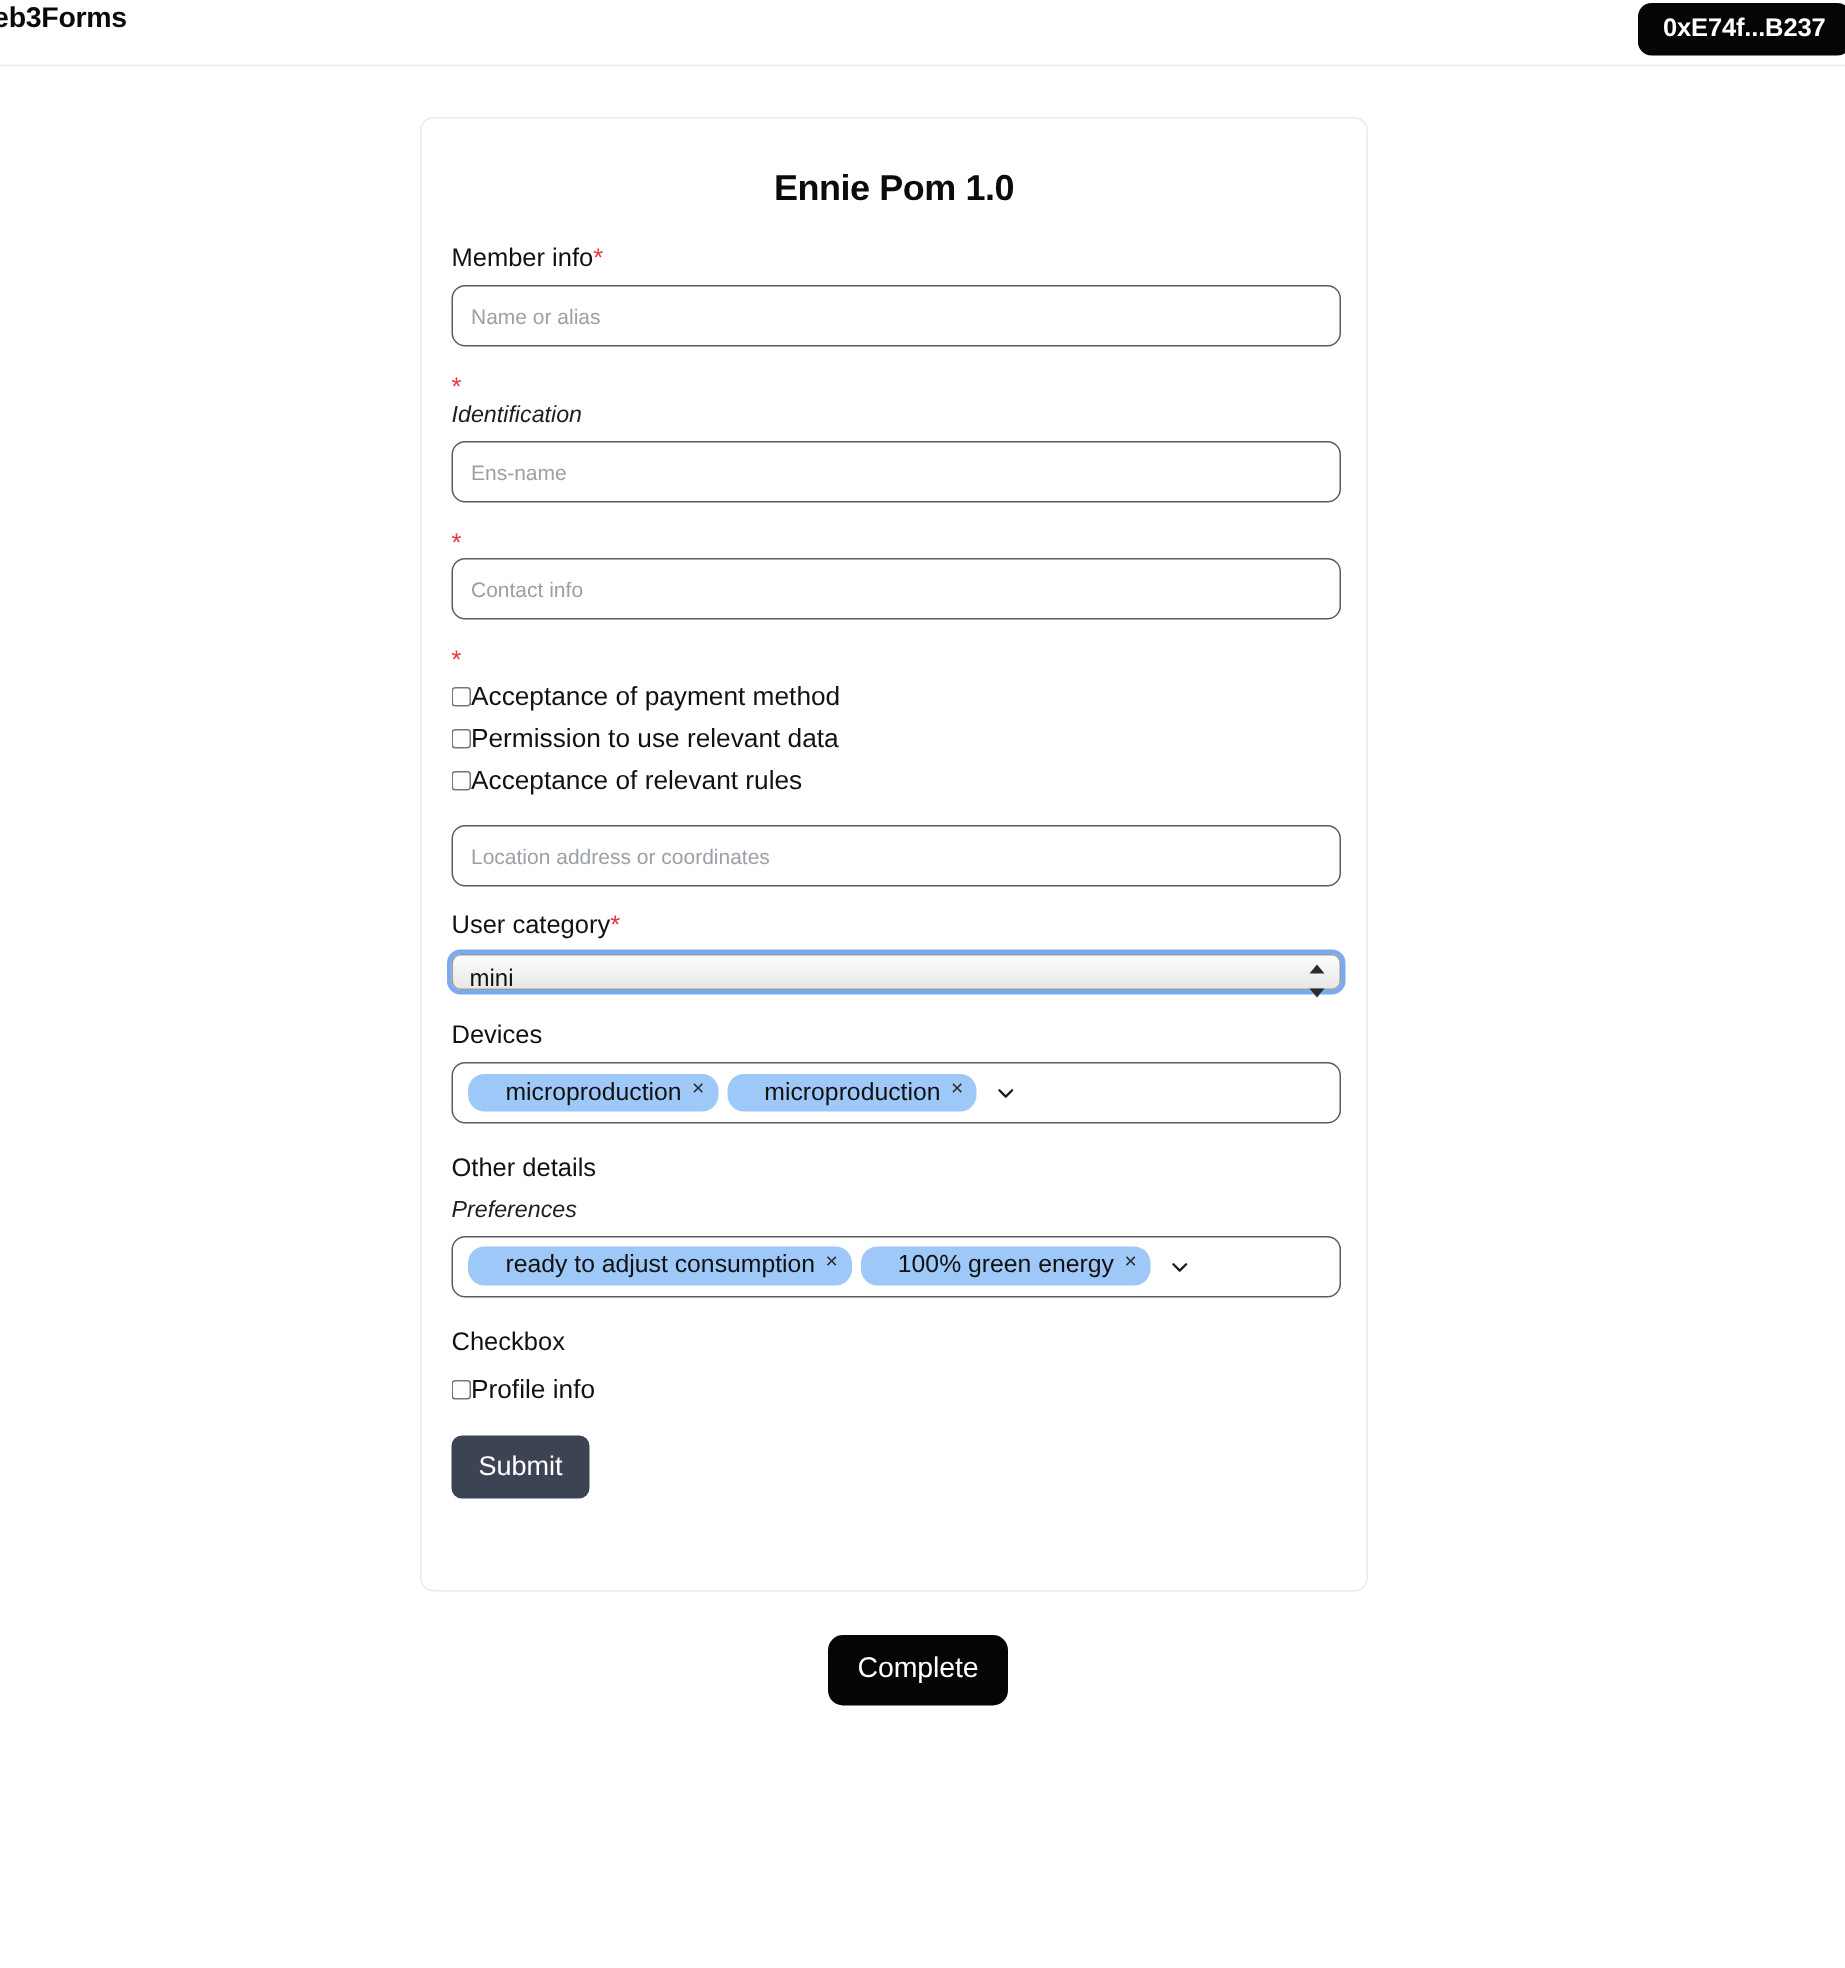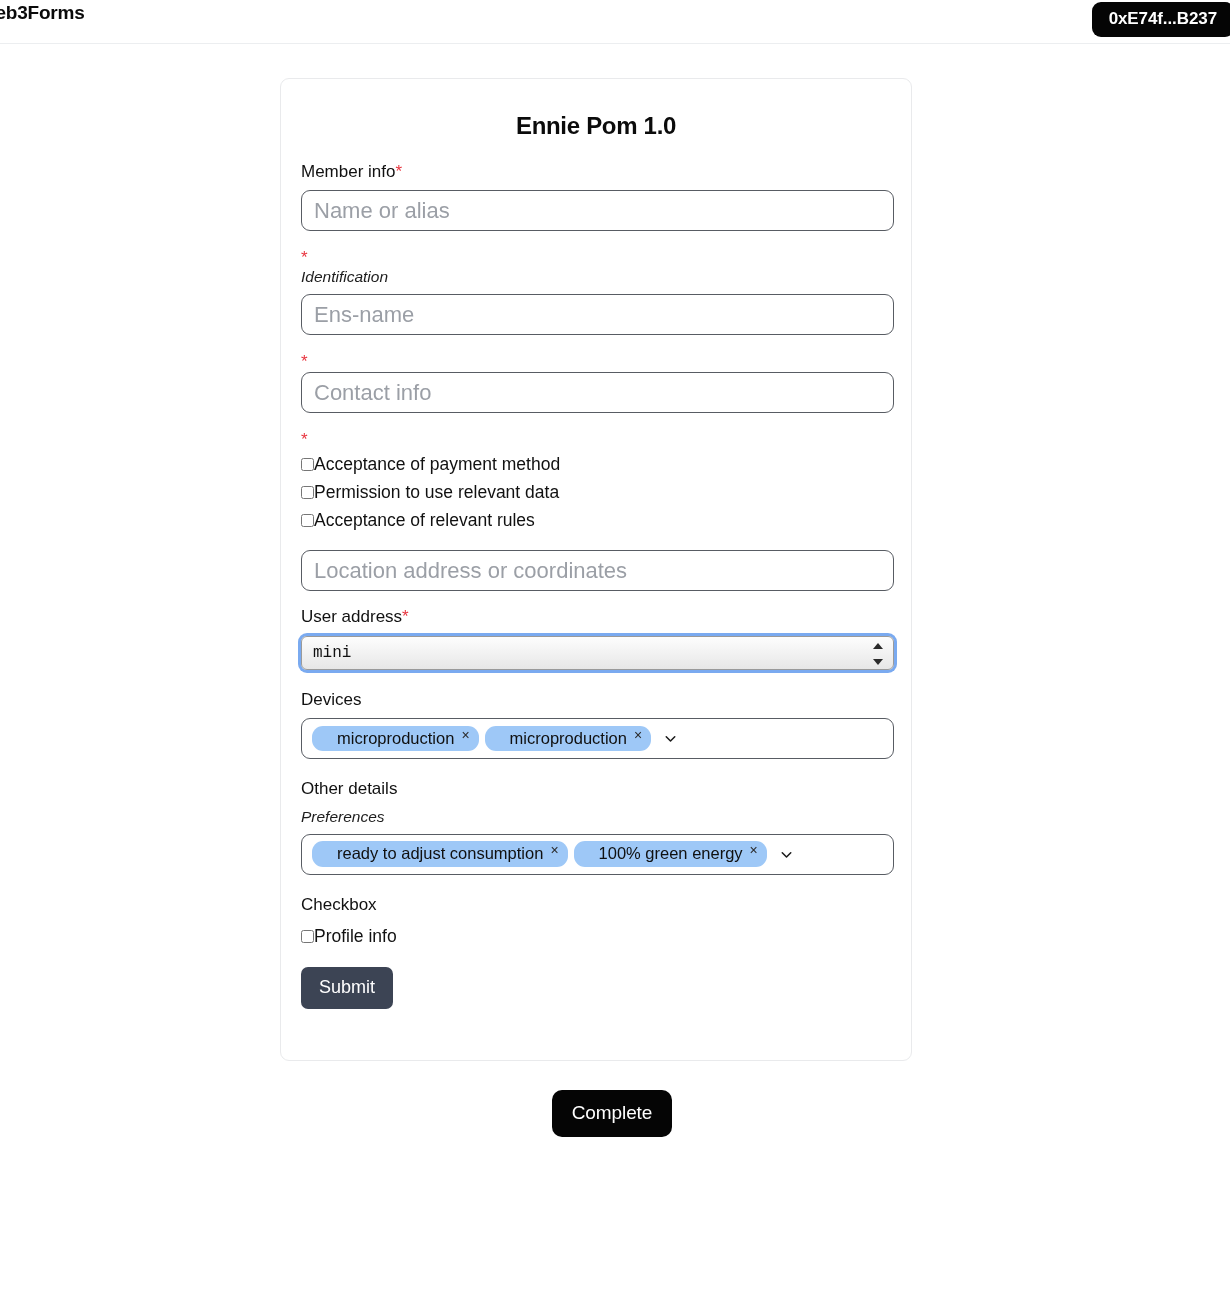--- a/index.html
+++ b/index.html
@@ -102,21 +102,21 @@
   }
 
   .text-input {
     display: block;
     width: 593px;
     height: 41px;
     border: 1px solid #585c63;
     border-radius: 9px;
     background: #ffffff;
     font-family: "Liberation Sans", sans-serif;
-    font-size: 22px;
+    font-size: 14px;
     color: #111111;
     padding: 16px 12px;
     outline: none;
   }
   .text-input::placeholder { color: #9b9fa6; }
 
   .gap-sm { height: 16px; }
   .gap-md { height: 20px; }
 
   
@@ -136,26 +136,25 @@
     font-size: 17.5px;
     color: #111111;
     line-height: 1;
     margin-left: 0px;
   }
 
   
   .select-wrap {
     position: relative;
     width: 593px;
-    height: 34px;
+    height: 24px;
     border-radius: 6px;
     box-shadow: 0 0 0 3px #7aaaf0;
     background: linear-gradient(#fdfdfd, #e7e7e7);
     border: 1px solid #9a9a9a;
-    font-family: Liberation Mono, monospace;
   }
   .select-value {
     position: absolute;
     left: 11px;
     top: 7px;
     font-size: 16px;
     color: #111111;
   }
   .select-arrows {
     position: absolute;
@@ -293,21 +292,21 @@
       <span class="check-label">Acceptance of relevant rules</span>
     </div>
 
     
     <div class="gap-sm"></div>
     <input class="text-input" type="text" placeholder="Location address or coordinates" style="">
 
     
     <div class="gap-sm"></div>
     <div class="field-label">
-      <span>User address</span><span class="req">*</span>
+      <span>User category</span><span class="req">*</span>
     </div>
     <div class="select-wrap">
       <span class="select-value">mini</span>
       <span class="select-arrows">
         <span class="tri-up"></span>
         <span class="tri-down"></span>
       </span>
     </div>
 
     

